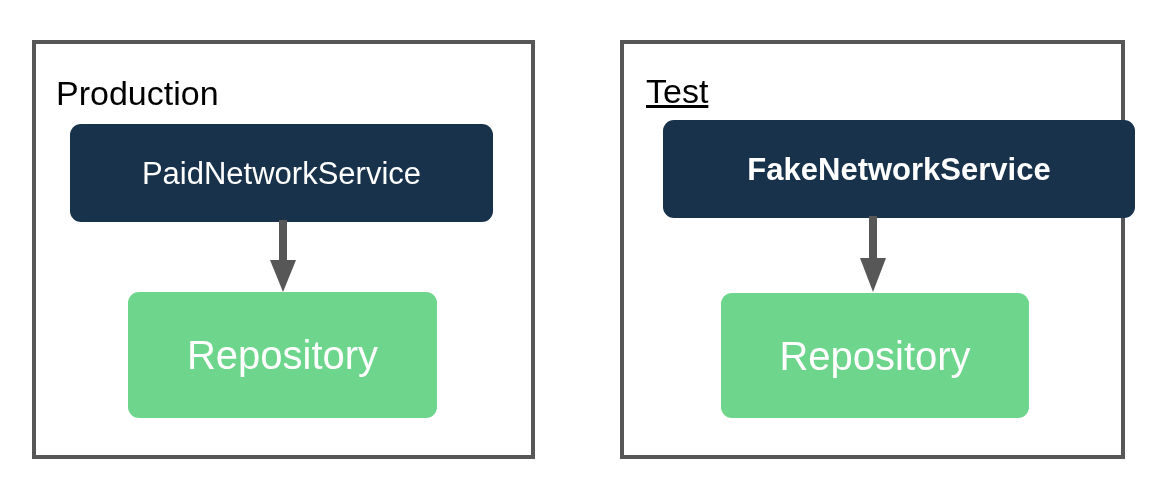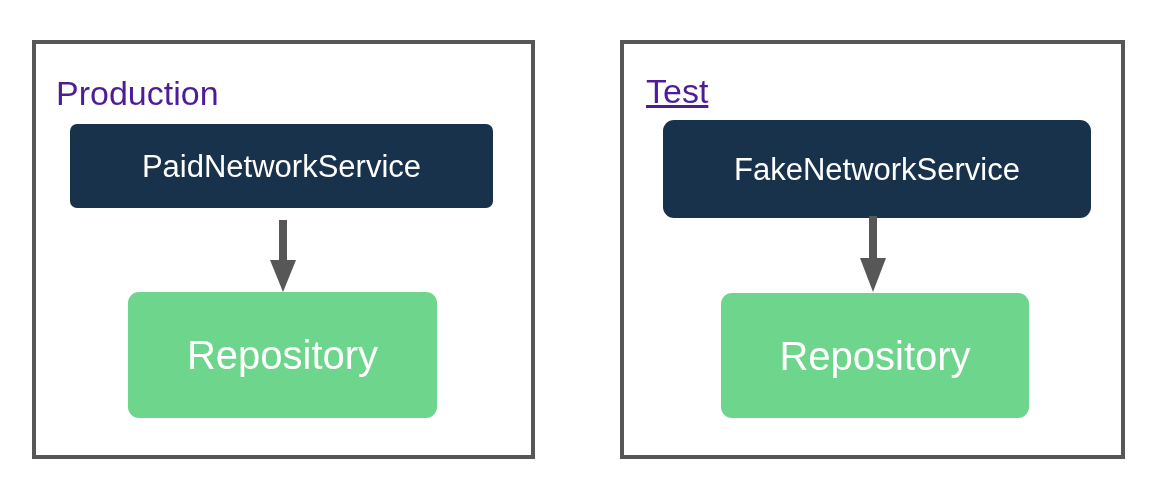--- a/index.html
+++ b/index.html
@@ -22,21 +22,21 @@
   .group-box {
     position: absolute;
     box-sizing: border-box;
     border: 4px solid #575757;
     background: #ffffff;
   }
   .group-label {
     position: absolute;
     font-size: 34px;
     line-height: 34px;
-    color: #4c1d95;
+    color: #000000;
     white-space: nowrap;
     letter-spacing: 0px;
   }
   .node {
     position: absolute;
     box-sizing: border-box;
     display: flex;
     align-items: center;
     justify-content: center;
     border-radius: 11px;
@@ -56,28 +56,28 @@
   .arrow {
     position: absolute;
   }
   .arrow svg {
     display: block;
   }
 
   
   #group-production      { left: 32px;  top: 40px;  width: 503px; height: 419px; }
   #label-production      { left: 56px;  top: 76px; }
-  #node-paid-network     { left: 70px;  top: 124px; width: 423px; height: 84px; border-radius: 7px; }
+  #node-paid-network     { left: 70px;  top: 124px; width: 423px; height: 98px; }
   #arrow-production      { left: 262px; top: 220px; width: 42px;  height: 74px; }
   #node-repo-production  { left: 128px; top: 292px; width: 309px; height: 126px; }
 
   
   #group-test            { left: 620px; top: 40px;  width: 505px; height: 419px; }
   #label-test            { left: 646px; top: 74px; text-decoration: underline; }
-  #node-fake-network     { left: 663px; top: 120px; width: 428px; height: 98px; }
+  #node-fake-network     { left: 663px; top: 120px; width: 472px; height: 98px; font-weight: bold; }
   #arrow-test            { left: 852px; top: 216px; width: 42px;  height: 78px; }
   #node-repo-test        { left: 721px; top: 293px; width: 308px; height: 125px; }
 </style>
 </head>
 <body>
 
 <div id="canvas">
 
   <div id="group-production" class="group-box"></div>
 

